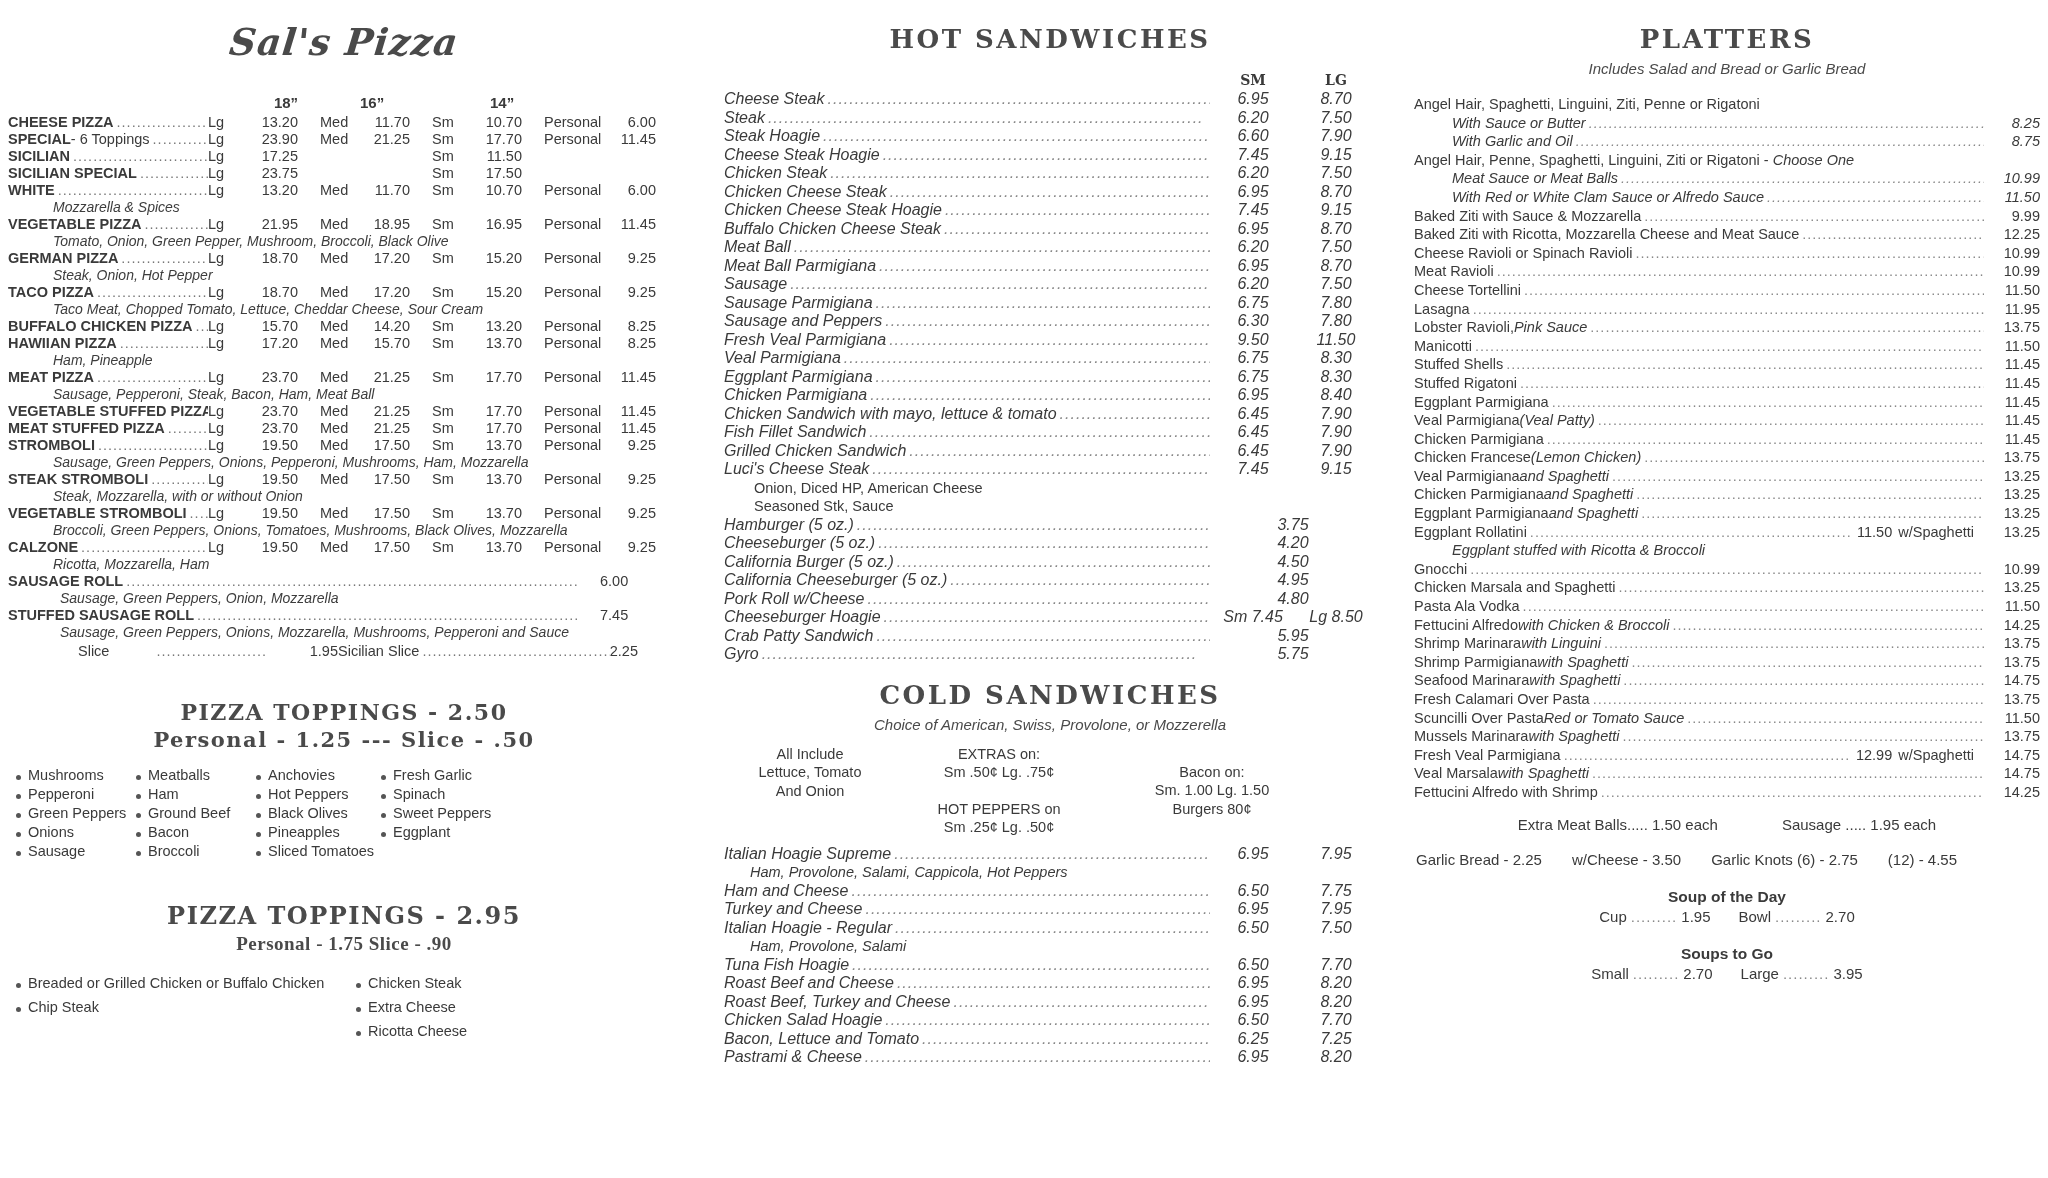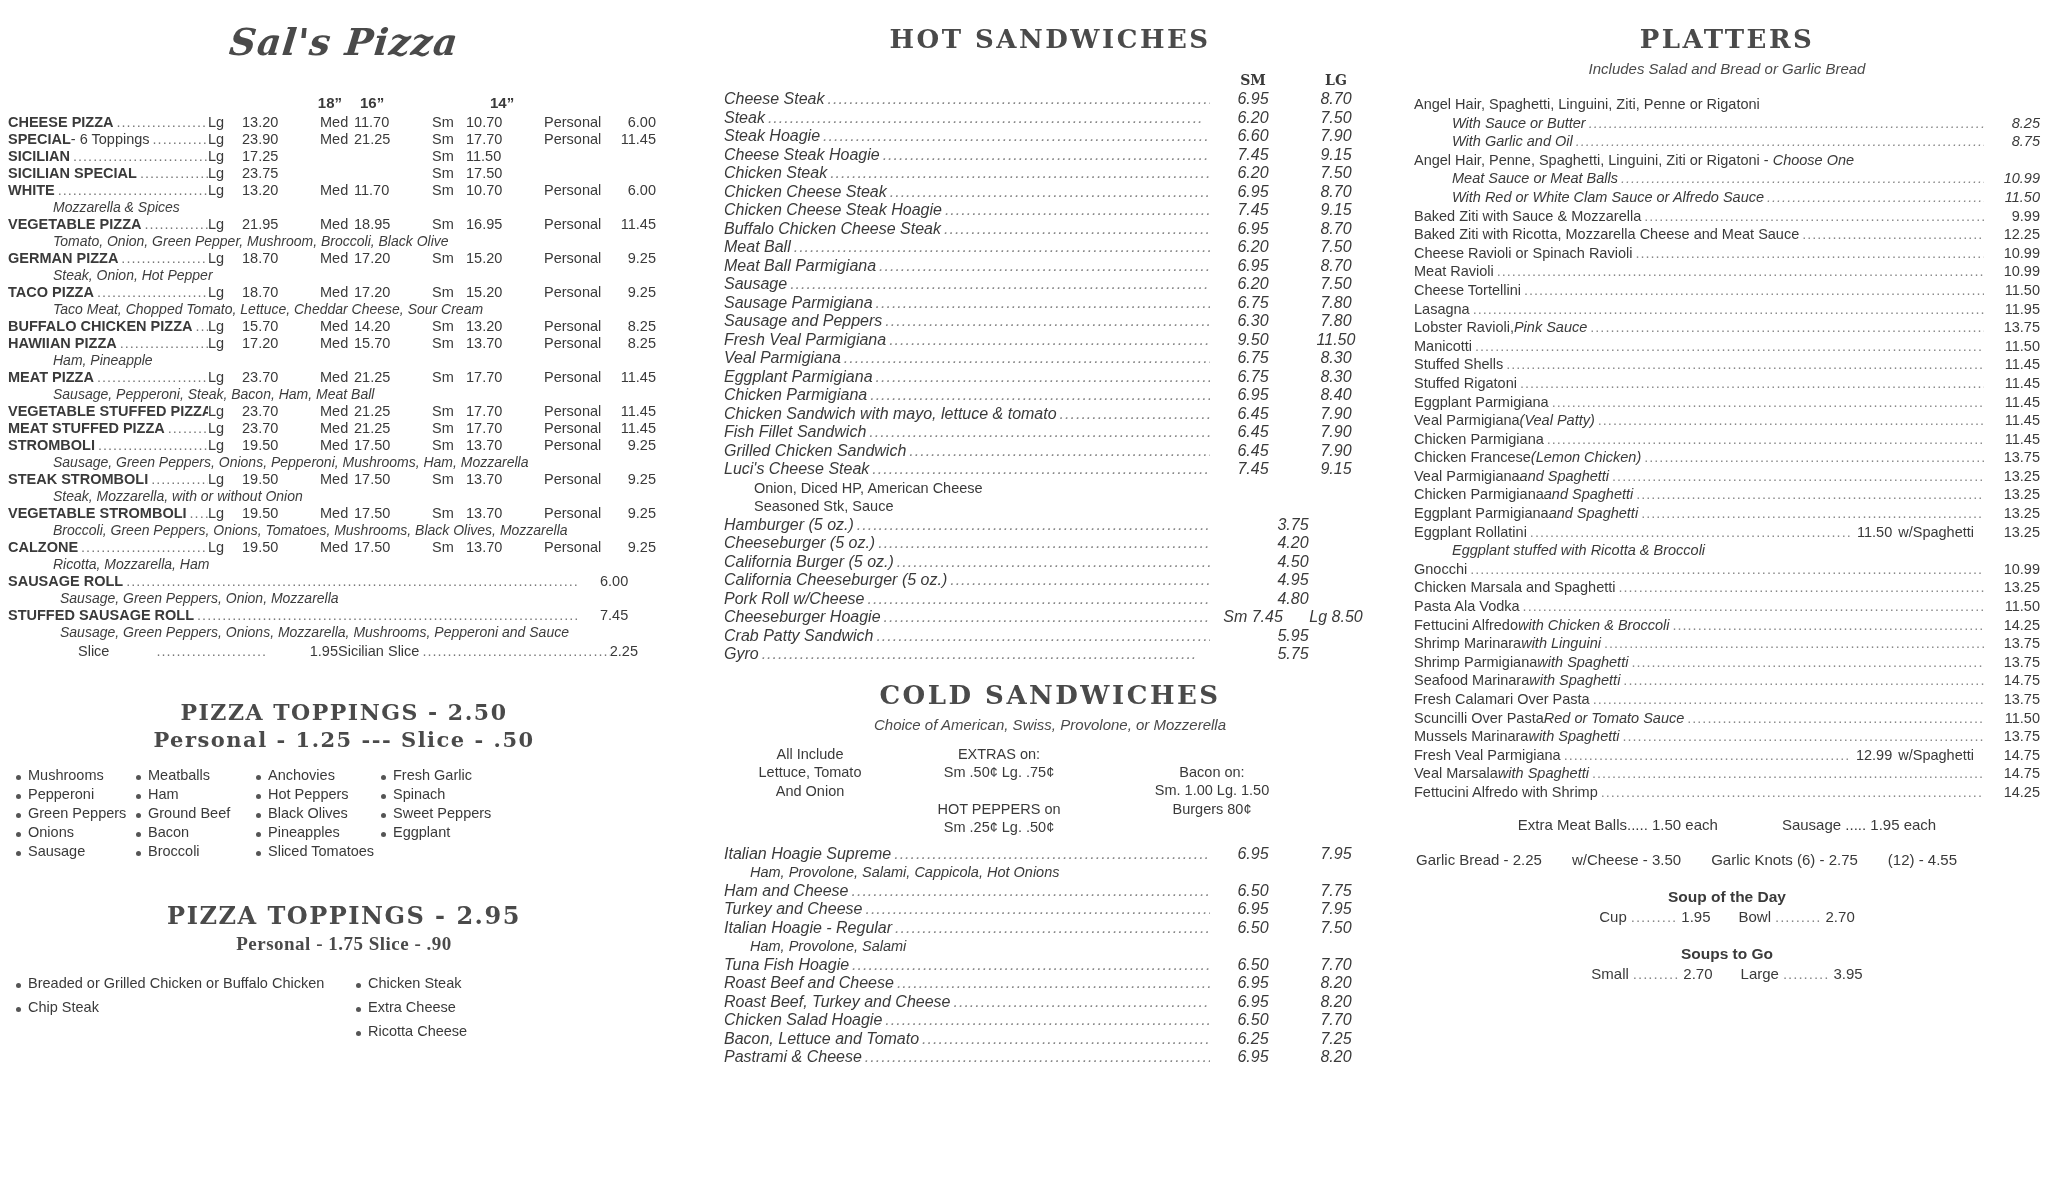--- a/index.html
+++ b/index.html
@@ -68,21 +68,21 @@
 
   
   .size-hdr {
     display: flex;
     font-size: 15px;
     font-weight: bold;
     color: #3a3a3a;
     margin: 30px 0 3px 0;
   }
   .size-hdr .sp { width: 200px; }
-  .size-hdr .s18 { width: 112px; text-align: right; padding-left: 22px;}
+  .size-hdr .s18 { width: 112px; text-align: center; padding-left: 22px;}
   .size-hdr .s16 { width: 112px; text-align: left; padding-left: 18px;}
   .size-hdr .s14 { width: 112px; text-align: left; padding-left: 18px;}
 
   .prow {
     display: flex;
     align-items: baseline;
     font-size: 14.5px;
     line-height: 17px;
     white-space: nowrap;
   }
@@ -100,21 +100,21 @@
     overflow: hidden;
     white-space: nowrap;
     font-weight: normal;
     letter-spacing: 1px;
     padding-left: 3px;
     color: #777;
   }
   .pname .thin { font-weight: normal; }
   .pcell { width: 112px; flex: 0 0 112px; display: flex; }
   .pcell .lbl { width: 34px; }
-  .pcell .amt { width: 56px; text-align: left; }
+  .pcell .amt { width: 56px; text-align: right; }
   .percell { flex: 0 0 120px; display: flex; }
   .percell .lbl { width: 62px; }
   .percell .amt { width: 50px; text-align: right; }
   .pdesc {
     font-style: italic;
     font-size: 14px;
     line-height: 17px;
     padding-left: 45px;
     color: #3d3d3d;
     white-space: nowrap;
@@ -1037,21 +1037,21 @@
       </div>
     </div>
 
     <div id="cold-rows" style="margin-top:8px">
         <div class="srow">
           <span class="nm">Italian Hoagie Supreme</span>
           <span class="dots">................................................................................</span>
           <span class="p1">6.95</span>
           <span class="p2">7.95</span>
         </div>
-        <div class="sdesc ital">Ham, Provolone, Salami, Cappicola, Hot Onions</div>
+        <div class="sdesc ital">Ham, Provolone, Salami, Cappicola, Hot Peppers</div>
         <div class="srow">
           <span class="nm">Ham and Cheese</span>
           <span class="dots">................................................................................</span>
           <span class="p1">6.50</span>
           <span class="p2">7.75</span>
         </div>
         <div class="srow">
           <span class="nm">Turkey and Cheese</span>
           <span class="dots">................................................................................</span>
           <span class="p1">6.95</span>

